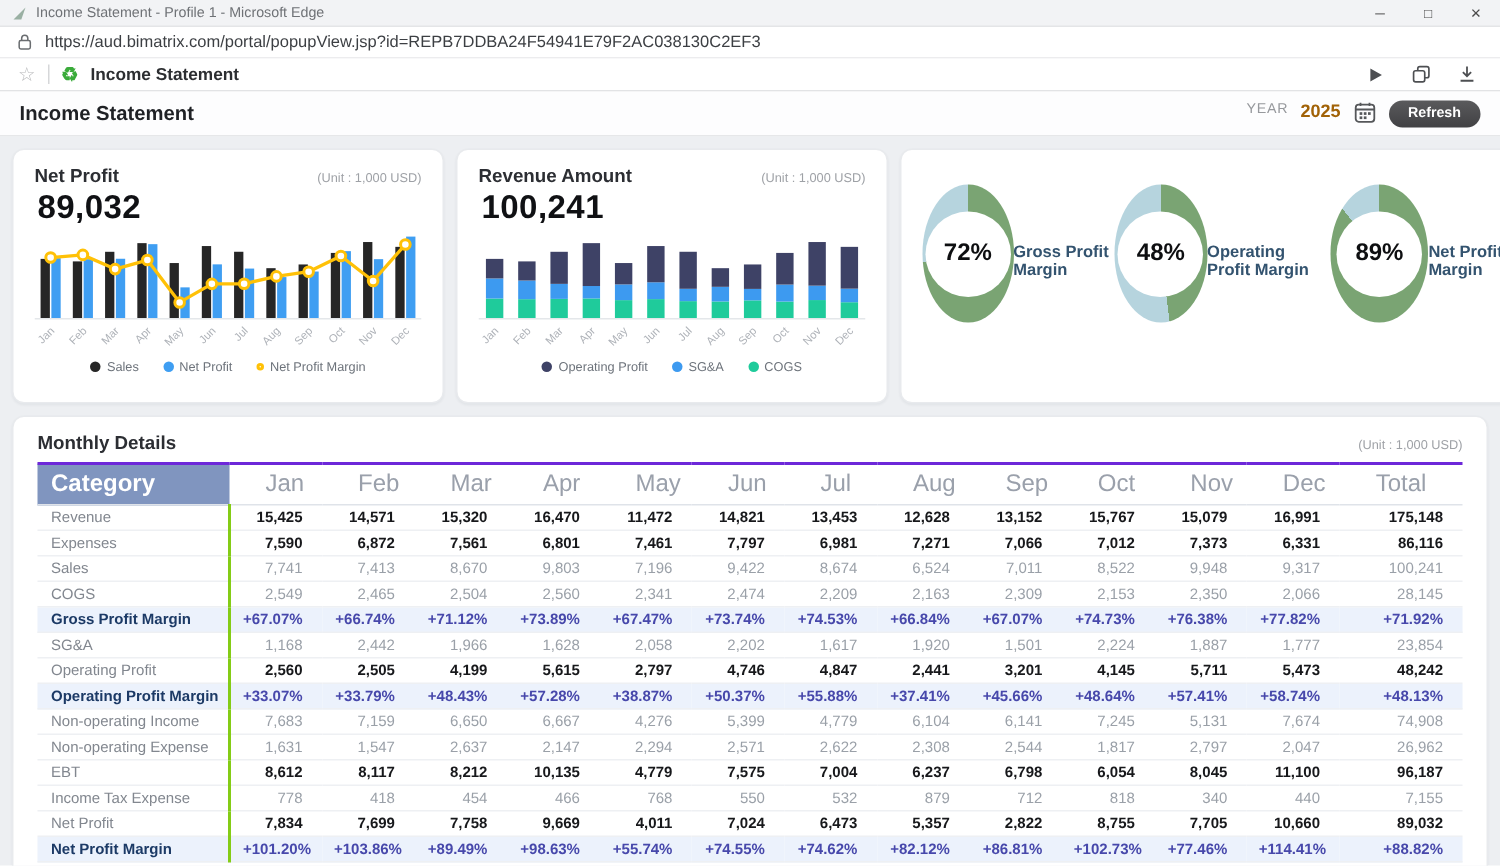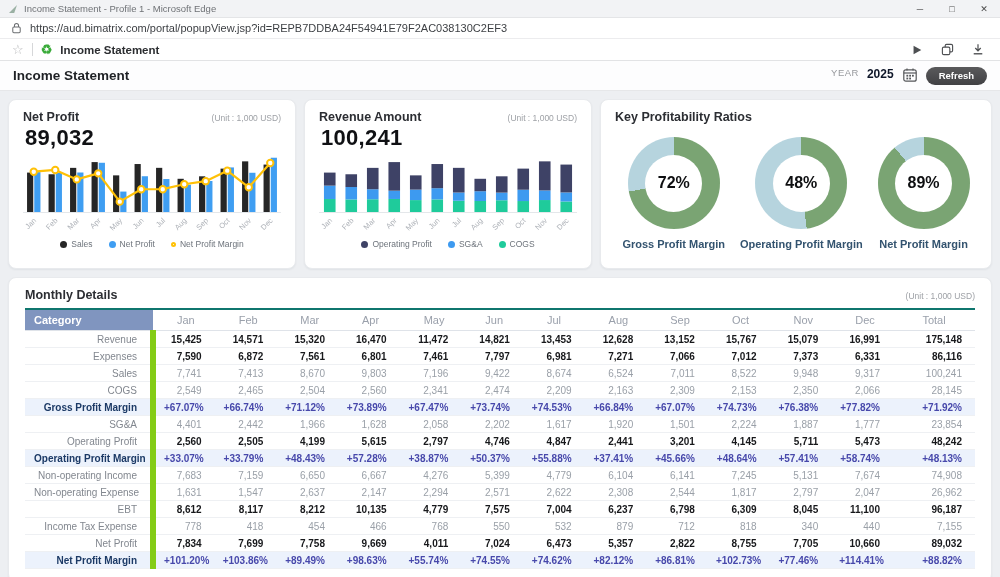--- a/index.html
+++ b/index.html
@@ -25,55 +25,55 @@
   .bm-recycle { font-size:13px; color:#3aab3a; line-height:1; font-weight:bold; }
   .bm-label { font-size:11.5px; font-weight:bold; color:#2c2e31; }
   .bm-right { display:flex; align-items:center; gap:18px; padding-right:4px; }
   .tool-icon { display:flex; align-items:center; }
   
   .pageheader { height:30px; background:#fdfdfe; border-bottom:1px solid #e6e7e9;
     display:flex; align-items:center; justify-content:space-between; padding:0 13px; }
   .page-title { font-size:13.5px; font-weight:bold; color:#1f2125; }
   .year-group { display:flex; align-items:flex-start; gap:8px; }
   .year-label { font-size:9.5px; color:#97999d; letter-spacing:.5px; }
-  .year-value { font-size:12px; font-weight:bold; color:#0f172a; }
+  .year-value { font-size:12px; font-weight:bold; color:#a16207; }
   .refresh-btn { background:linear-gradient(#5a5a5c,#414144); color:#fff; font-size:9.5px;
     font-weight:bold; border:none; border-radius:10px; padding:3px 13px 4px; cursor:pointer; }
   
   .content { padding:8px; }
   .cards-row { display:flex; gap:8px; margin-bottom:8px; }
   .card { background:#fff; border:1px solid #e8eaed; border-radius:8px;
     box-shadow:0 1px 2px rgba(20,30,50,.06); padding:10px 14px; }
   .card-sm { width:288px; height:170px; }
   .card-lg { flex:1; height:170px; }
   .card-head { display:flex; justify-content:space-between; align-items:baseline; }
   .card-title { font-size:12.5px; font-weight:bold; color:#2c2e33; }
   .card-unit { font-size:8.5px; color:#9ea1a6;padding-left:40px; }
   .card-value { font-size:22px; font-weight:bold; color:#101114; margin:1px 0 0 2px; letter-spacing:.3px; }
   svg.chart { display:block; margin-top:1px; }
   .legend { display:flex; justify-content:center; gap:16px; align-items:center; margin-top:1px; }
   .legend-item { display:flex; align-items:center; gap:4px; font-size:8.5px; color:#6d737b; cursor:pointer; }
   .legend-dot { width:7px; height:7px; border-radius:50%; }
   .legend-ring { width:5px; height:5px; border-radius:50%; border:2px solid #ffc107; background:#fff; }
   
   .donuts-row { display:flex; justify-content:space-around; margin-top:13px; }
-  .donut-wrap { display:flex; flex-direction:column; align-items:center;justify-content:center; }
+  .donut-wrap { display:flex; flex-direction:row; align-items:center;justify-content:center; }
   .donut { width:92px; height:92px; border-radius:50%; display:flex; align-items:center; justify-content:center; }
   .donut-hole { width:57px; height:57px; background:#fff; border-radius:50%;
     display:flex; align-items:center; justify-content:center; font-size:16px; font-weight:bold; color:#0e0f11; }
   .donut-label { margin-top:9px; font-size:11px; font-weight:bold; color:#33536f; }
   
   .table-card { padding:10px 16px 12px; }
   table { width:100%; border-collapse:collapse; table-layout:fixed; margin-top:6px; }
-  thead th { border-top:2px solid #0f766e; border-bottom:1px solid #dfe3e9; font-size:11px;
+  thead th { border-top:2px solid #6d28d9; border-bottom:1px solid #dfe3e9; font-size:16px;
     font-weight:normal; color:#9aa0ab; padding:4px 24px; text-align:center; }
   thead th.cat-head { background:#8095bf; color:#fff; font-weight:bold; text-align:left; padding-left:9px; }
   tbody td { font-size:10px; padding:2.5px 13px 2.5px 8px; text-align:right;
     border-bottom:1px solid #eef0f3; color:#9aa0a8; white-space:nowrap; }
-  tbody td.row-label { text-align:right; color:#82878f; border-right:6px solid #84cc16; padding-left:9px; }
+  tbody td.row-label { text-align:left; color:#82878f; border-right:2px solid #84cc16; padding-left:9px; }
   tr.row-bold td:not(.row-label) { color:#17181b; font-weight:bold; }
   tr.row-margin { background:#ecf2fc; }
   tr.row-margin td.row-label { color:#1c3a66; font-weight:bold; }
   tr.row-margin td:not(.row-label) { color:#4748ab; font-weight:bold; }
 </style>
 </head>
 <body>
 
 <div class="titlebar">
   <div class="titlebar-left">
@@ -290,23 +290,20 @@
             <span>SG&amp;A</span>
           </span>
           <span class="legend-item">
             <span class="legend-dot" style="background: rgb(31, 203, 155);"></span>
             <span>COGS</span>
           </span>
         </div>
     </div>
 
     <div class="card card-lg">
-      <div class="card-head">
-        <span class="card-title">Key Profitability Ratios</span>
-      </div>
       <div id="donuts" class="donuts-row">
           <div class="donut-wrap">
             <div class="donut" style="background: conic-gradient(rgb(122, 164, 115) 0deg, rgb(122, 164, 115) 72%, rgb(182, 212, 222) 72%, rgb(182, 212, 222) 100%);">
               <div class="donut-hole">72%</div>
             </div>
             <div class="donut-label">Gross Profit Margin</div>
           </div>
           <div class="donut-wrap">
             <div class="donut" style="background: conic-gradient(rgb(122, 164, 115) 0deg, rgb(122, 164, 115) 48%, rgb(182, 212, 222) 48%, rgb(182, 212, 222) 100%);">
               <div class="donut-hole">48%</div>
@@ -440,21 +437,21 @@
             <td>+74.53%</td>
             <td>+66.84%</td>
             <td>+67.07%</td>
             <td>+74.73%</td>
             <td>+76.38%</td>
             <td>+77.82%</td>
             <td>+71.92%</td>
           </tr>
           <tr class="row-normal">
             <td class="row-label">SG&amp;A</td>
-            <td>4,401</td>
+            <td>1,168</td>
             <td>2,442</td>
             <td>1,966</td>
             <td>1,628</td>
             <td>2,058</td>
             <td>2,202</td>
             <td>1,617</td>
             <td>1,920</td>
             <td>1,501</td>
             <td>2,224</td>
             <td>1,887</td>
@@ -529,21 +526,21 @@
             <td class="row-label">EBT</td>
             <td>8,612</td>
             <td>8,117</td>
             <td>8,212</td>
             <td>10,135</td>
             <td>4,779</td>
             <td>7,575</td>
             <td>7,004</td>
             <td>6,237</td>
             <td>6,798</td>
-            <td>6,309</td>
+            <td>6,054</td>
             <td>8,045</td>
             <td>11,100</td>
             <td>96,187</td>
           </tr>
           <tr class="row-normal">
             <td class="row-label">Income Tax Expense</td>
             <td>778</td>
             <td>418</td>
             <td>454</td>
             <td>466</td>

